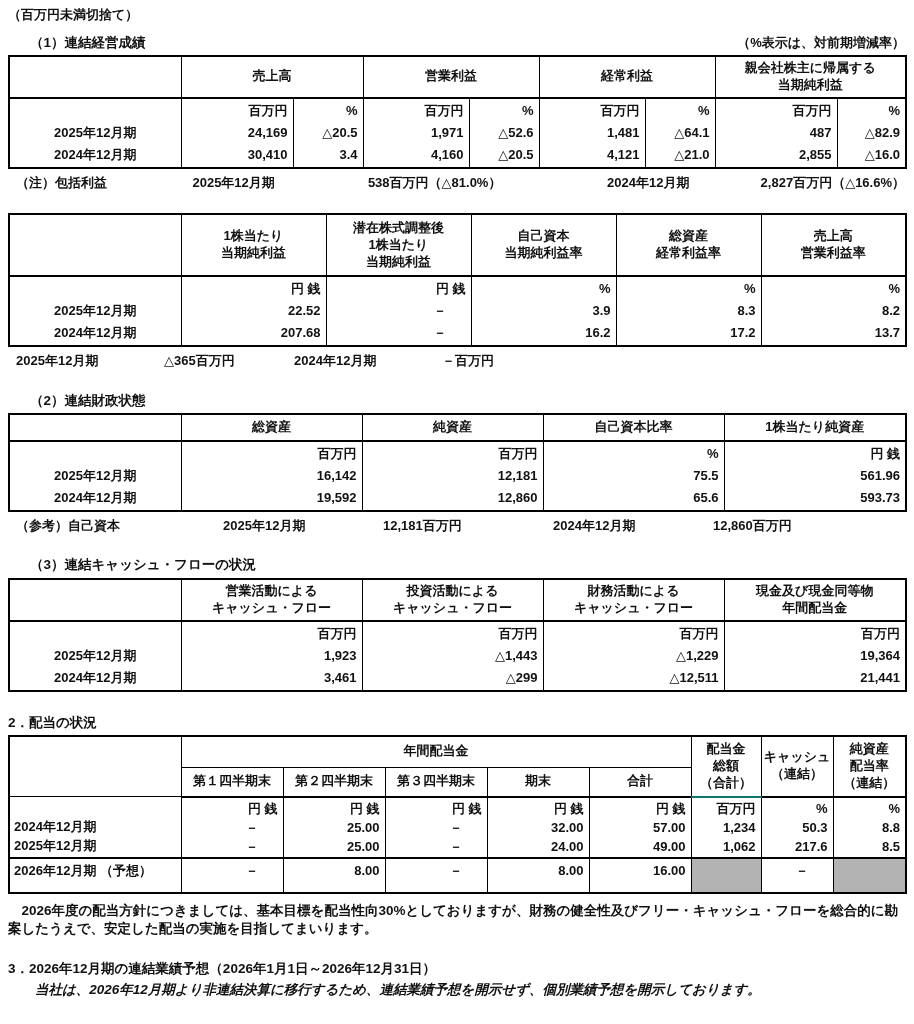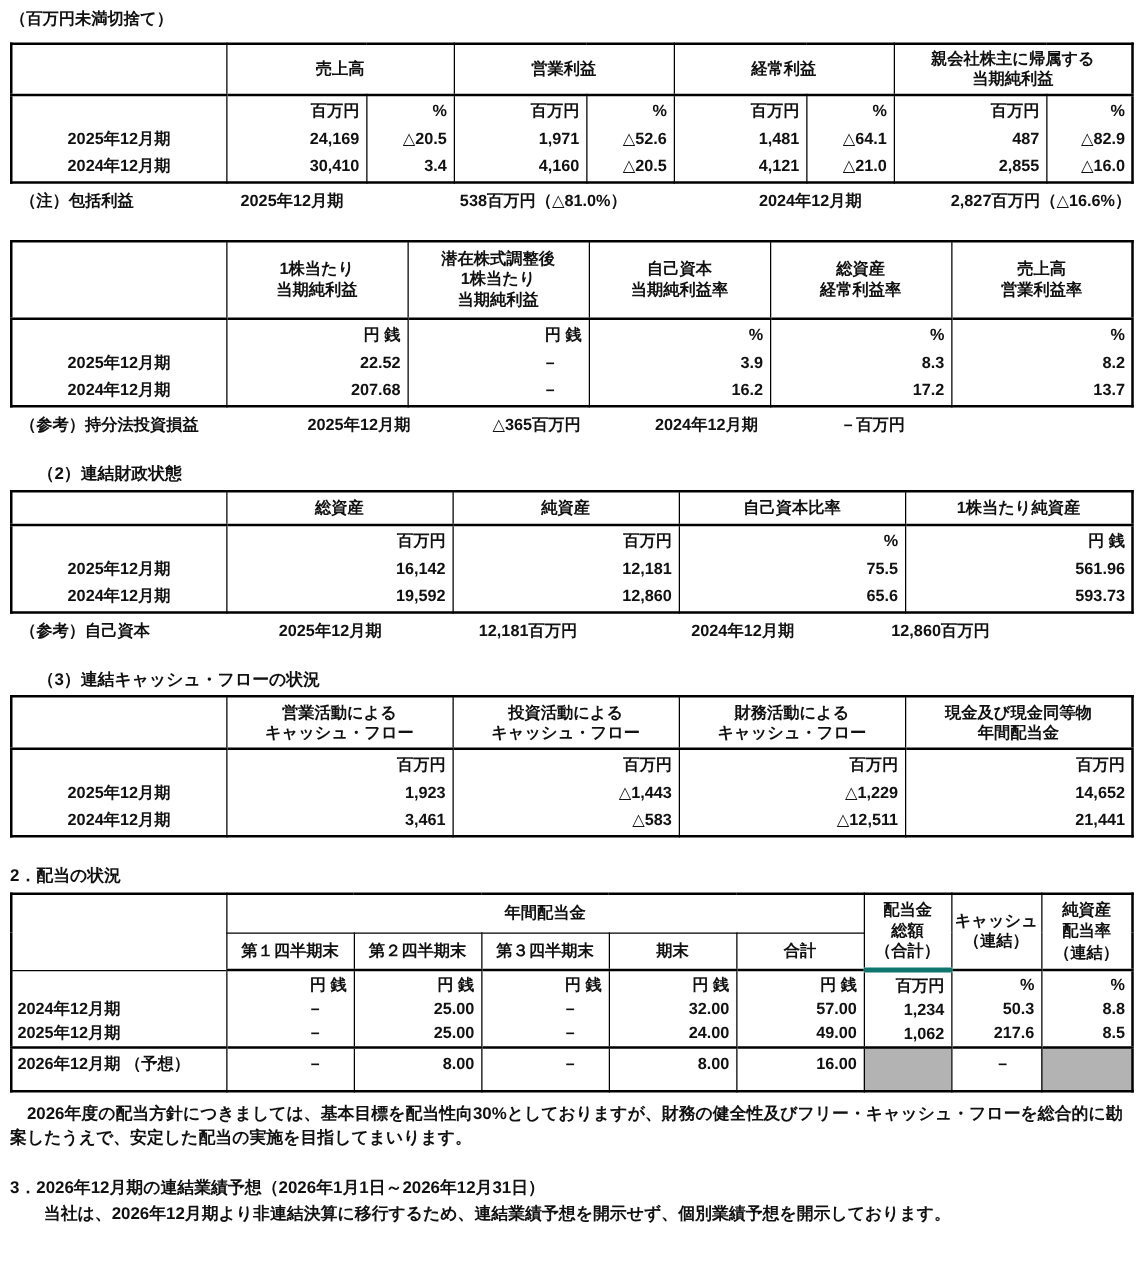--- a/index.html
+++ b/index.html
@@ -48,20 +48,24 @@
   .spacer-lg { height:22px; }
 </style>
 </head>
 <body>
 
 <div class="page">
 
   <div class="top-note">（百万円未満切捨て）</div>
 
 
+  <div class="sub-head-row">
+    <div class="lead">（1）連結経営成績</div>
+    <div class="right">（%表示は、対前期増減率）</div>
+  </div>
 
   <table>
     <colgroup>
       <col style="width:172px">
         <col style="width:112px">
         <col style="width:70px">
       <col style="width:106px">
         <col style="width:70px">
         <col style="width:106px">
       <col style="width:70px">
@@ -190,21 +194,20 @@
       <td class="body-cell">
         <div class="ln">%</div>
         <div class="ln">8.2</div>
         <div class="ln">13.7</div>
       </td>
     </tr>
   </tbody>
     </table>
 
   <div class="noteline">
-    <span style="width:230px">（参考）持分法投資損益</span>
     <span style="width:148px">2025年12月期</span>
     <span style="width:130px">△365百万円</span>
     <span style="width:148px">2024年12月期</span>
     <span>－百万円</span>
   </div>
 
   <div class="spacer-lg"></div>
 
   <div class="sec-head">（2）連結財政状態</div>
 
@@ -293,30 +296,30 @@
         <div class="ln">2024年12月期</div>
       </td>
       <td class="body-cell">
         <div class="ln">百万円</div>
         <div class="ln">1,923</div>
         <div class="ln">3,461</div>
       </td>
       <td class="body-cell">
         <div class="ln">百万円</div>
         <div class="ln">△1,443</div>
-        <div class="ln">△583</div>
+        <div class="ln">△299</div>
       </td>
       <td class="body-cell">
         <div class="ln">百万円</div>
         <div class="ln">△1,229</div>
         <div class="ln">△12,511</div>
       </td>
       <td class="body-cell">
         <div class="ln">百万円</div>
-        <div class="ln">14,652</div>
+        <div class="ln">19,364</div>
         <div class="ln">21,441</div>
       </td>
     </tr>
   </tbody>
     </table>
 
   <div class="spacer-lg"></div>
 
   <div class="num-head">2．配当の状況</div>
 
@@ -329,21 +332,21 @@
         <col style="width:102px">
         <col style="width:102px">
       <col style="width:70px">
         <col style="width:72px">
         <col style="width:73px">
     </colgroup>
     <tbody>
         <tr>
       <th class="th2" rowspan="2"></th>
       <th class="th2" colspan="5" style="height:28px">年間配当金</th>
-      <th class="th2 hb" rowspan="2" style="border-bottom:4px solid #0f766e">配当金
+      <th class="th2 hb" rowspan="2" style="border-bottom:2px solid #0f766e">配当金
 総額
 （合計）</th>
       <th class="th2" rowspan="2" style="border-bottom:2px solid #000">キャッシュ
 （連結）</th>
       <th class="th2" rowspan="2" style="border-bottom:2px solid #000">純資産
 配当率
 （連結）</th>
     </tr>
     <tr class="hdr">
       <th class="th2" style="height:24px">第１四半期末</th>
@@ -429,15 +432,15 @@
           </td>
     </tr>
   </tbody>
     </table>
 
   <div class="para">　2026年度の配当方針につきましては、基本目標を配当性向30%としておりますが、財務の健全性及びフリー・キャッシュ・フローを総合的に勘案したうえで、安定した配当の実施を目指してまいります。</div>
 
   <div class="spacer-lg"></div>
 
   <div class="num-head">3．2026年12月期の連結業績予想（2026年1月1日～2026年12月31日）</div>
-  <div class="para" style="margin-top:2px; text-indent:1em;">　当社は、2026年12月期より非連結決算に移行するため、連結業績予想を開示せず、個別業績予想を開示しております。</div>
+  <div class="para" style="margin-top:2px; text-indent:1em;font-style:italic;">　当社は、2026年12月期より非連結決算に移行するため、連結業績予想を開示せず、個別業績予想を開示しております。</div>
 
 </div>
 
 </body></html>

